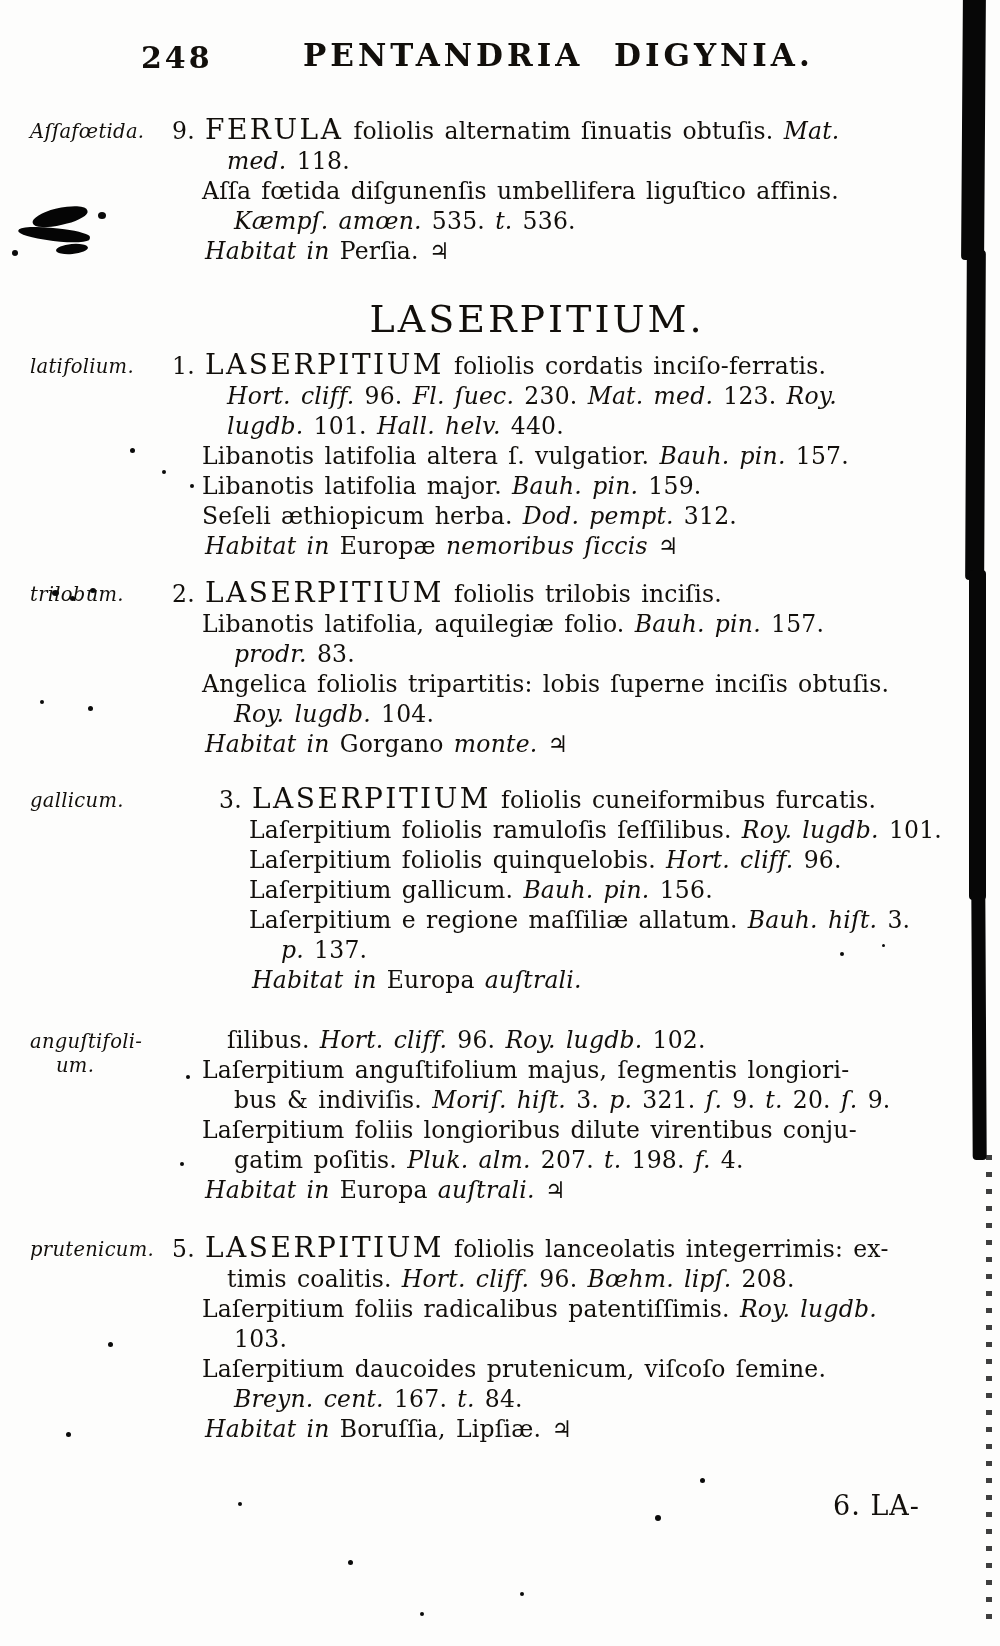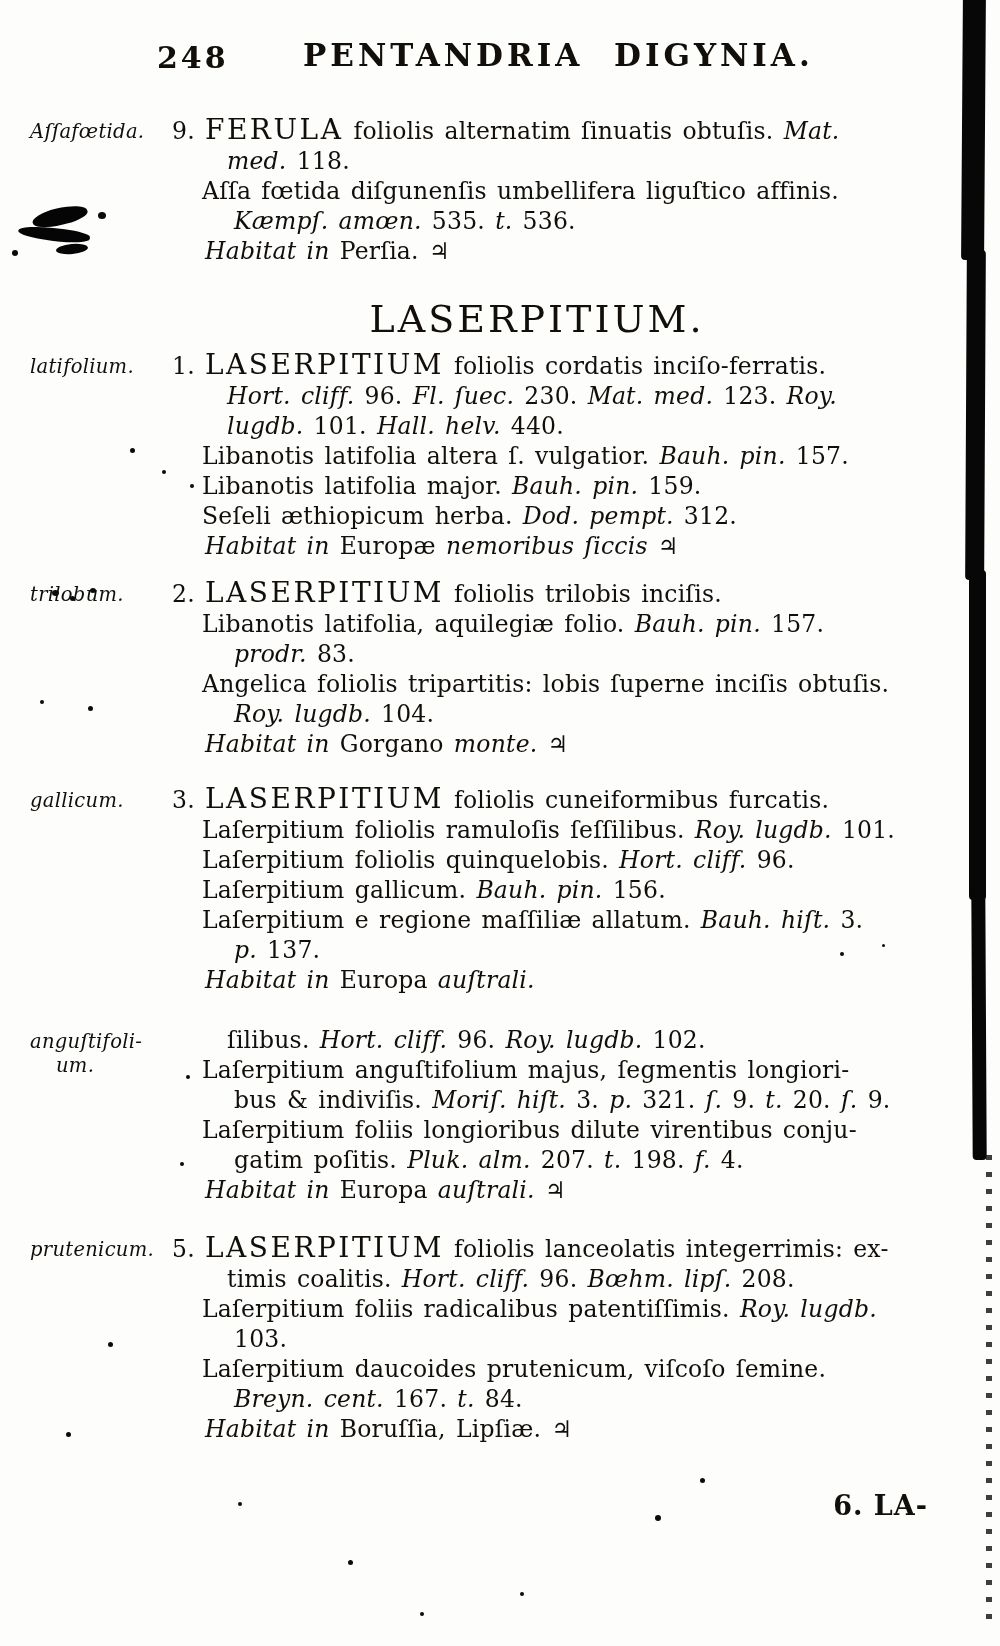--- a/index.html
+++ b/index.html
@@ -1,43 +1,43 @@
 <!DOCTYPE html>
 <html><head>
 <meta charset="utf-8">
 <style>
   html,body{margin:0;padding:0;background:#e8e8e4;}
   .page{
     position:relative;width:1000px;height:1646px;background:#fdfdfc;
     font-family:"DejaVu Serif",serif;color:#120f0b;overflow:hidden;
     margin:0 auto;
   }
-  .pageno{position:absolute;left:157px;top:40px;font-size:30px;font-weight:bold;letter-spacing:3px;}
+  .pageno{position:absolute;left:141px;top:40px;font-size:30px;font-weight:bold;letter-spacing:3px;}
   .runhead{position:absolute;left:303px;top:37px;font-size:31px;font-weight:bold;letter-spacing:4px;word-spacing:16px;}
   .content{position:absolute;left:0;top:115px;width:1000px;}
   .entry{display:flex;}
   .entry-2{margin-top:17px;}
-  .entry-3{margin-top:25px;}
+  .entry-3{margin-top:25px;gap:47px;}
   .entry-4{margin-top:30px;}
   .entry-5{margin-top:28px;}
   .margin-cell{width:172px;box-sizing:border-box;padding:5px 2px 0 30px;flex:none;}
   .margin-line{font-style:italic;font-size:19.5px;line-height:24px;letter-spacing:0.3px;}
   .margin-line.l2{padding-left:26px;}
   .text-cell{width:790px;flex:none;}
   .ln{font-size:23.5px;line-height:30px;letter-spacing:0.2px;word-spacing:2.5px;white-space:nowrap;}
   .ln-species-cont{margin-left:55px;}
   .ln-synonym{margin-left:30px;}
   .ln-synonym-cont{margin-left:62px;}
   .ln-habitat{margin-left:33px;}
   .sg-i{font-style:italic;}
   .sg-caps{font-size:28px;letter-spacing:2.5px;}
   .sg-sym{font-family:"DejaVu Sans",sans-serif;font-size:23px;}
   .genus-heading{margin:34px 0 12px 152px;width:770px;text-align:center;
     font-size:38px;letter-spacing:3px;font-weight:normal;line-height:38px;}
-  .catchword{position:absolute;right:72px;top:1490px;font-size:27px;letter-spacing:1px;font-weight:bold;}
+  .catchword{position:absolute;right:80px;top:1490px;font-size:27px;letter-spacing:1px;font-weight:normal;}
   .edge-bar{position:absolute;background:#070707;border-radius:4px;}
   .edge-bleed{position:absolute;left:986px;top:1155px;width:6px;height:470px;
     background:repeating-linear-gradient(180deg,#1d1d1d 0 5px,transparent 5px 17px);opacity:.85;}
   .speck{position:absolute;background:#0b0b0b;border-radius:50%;}
   .blob{position:absolute;background:#050505;}
 </style>
 </head>
 <body>
 
 <div class="page">

